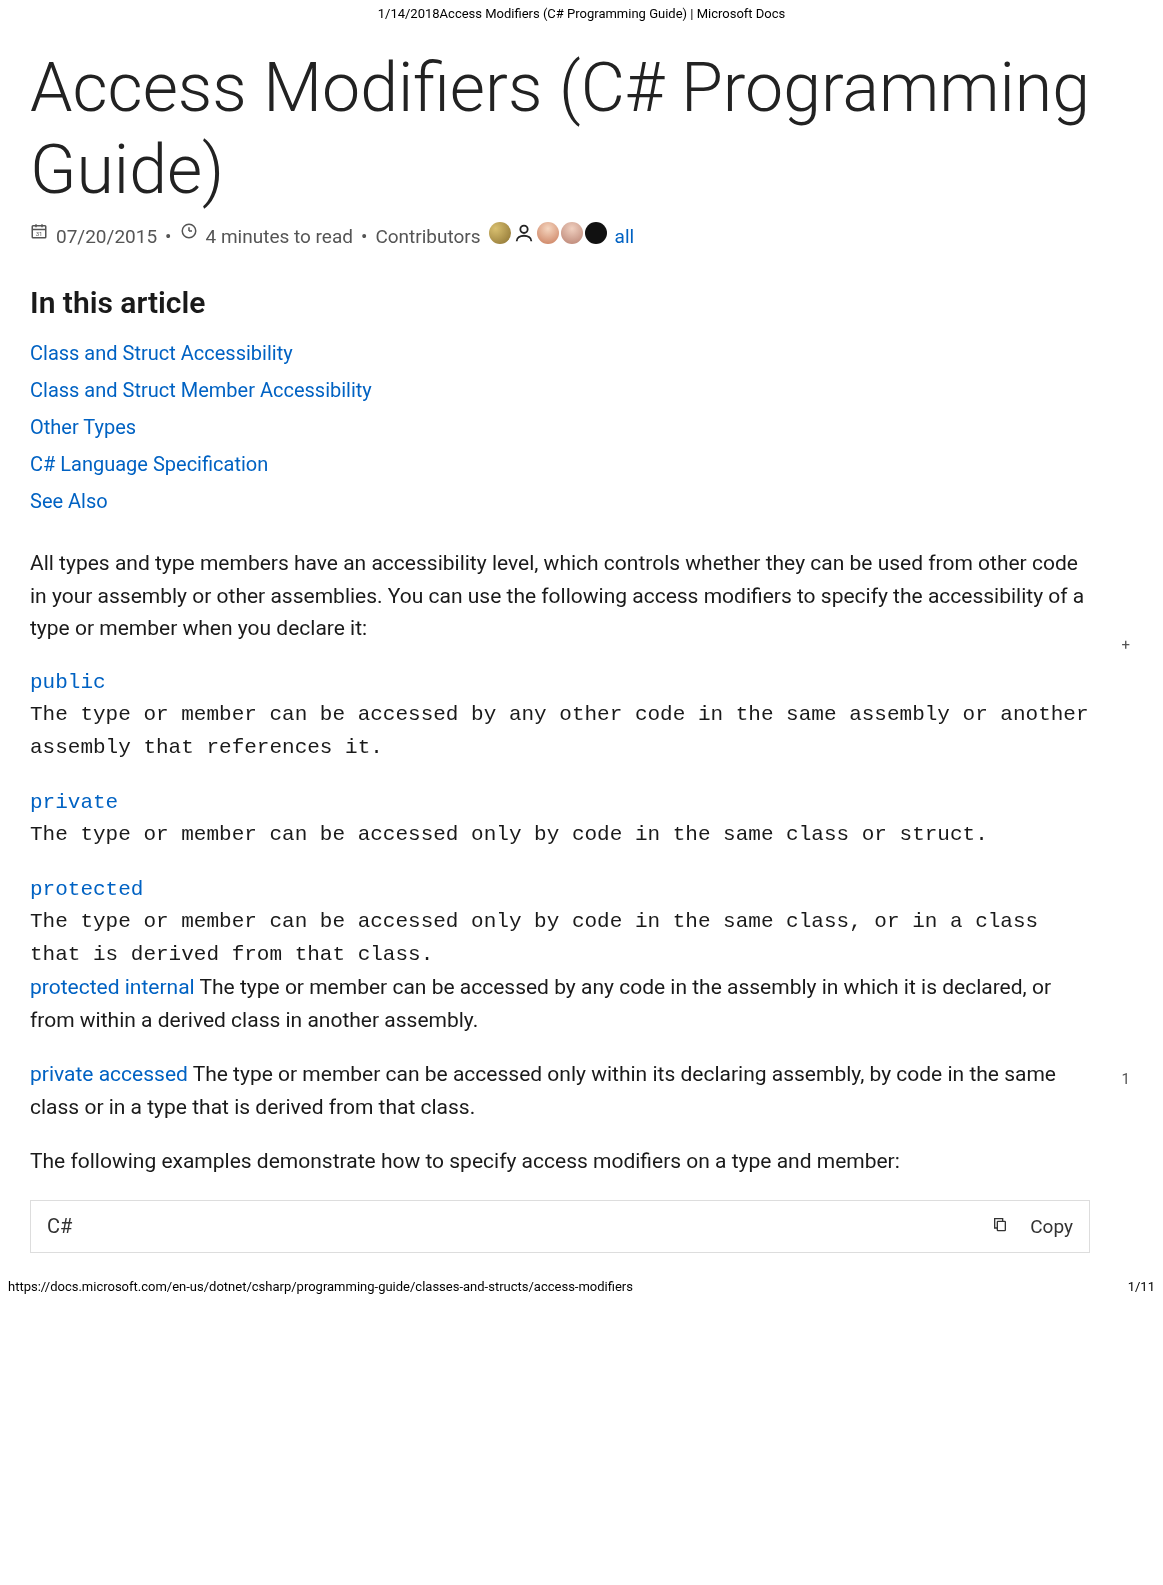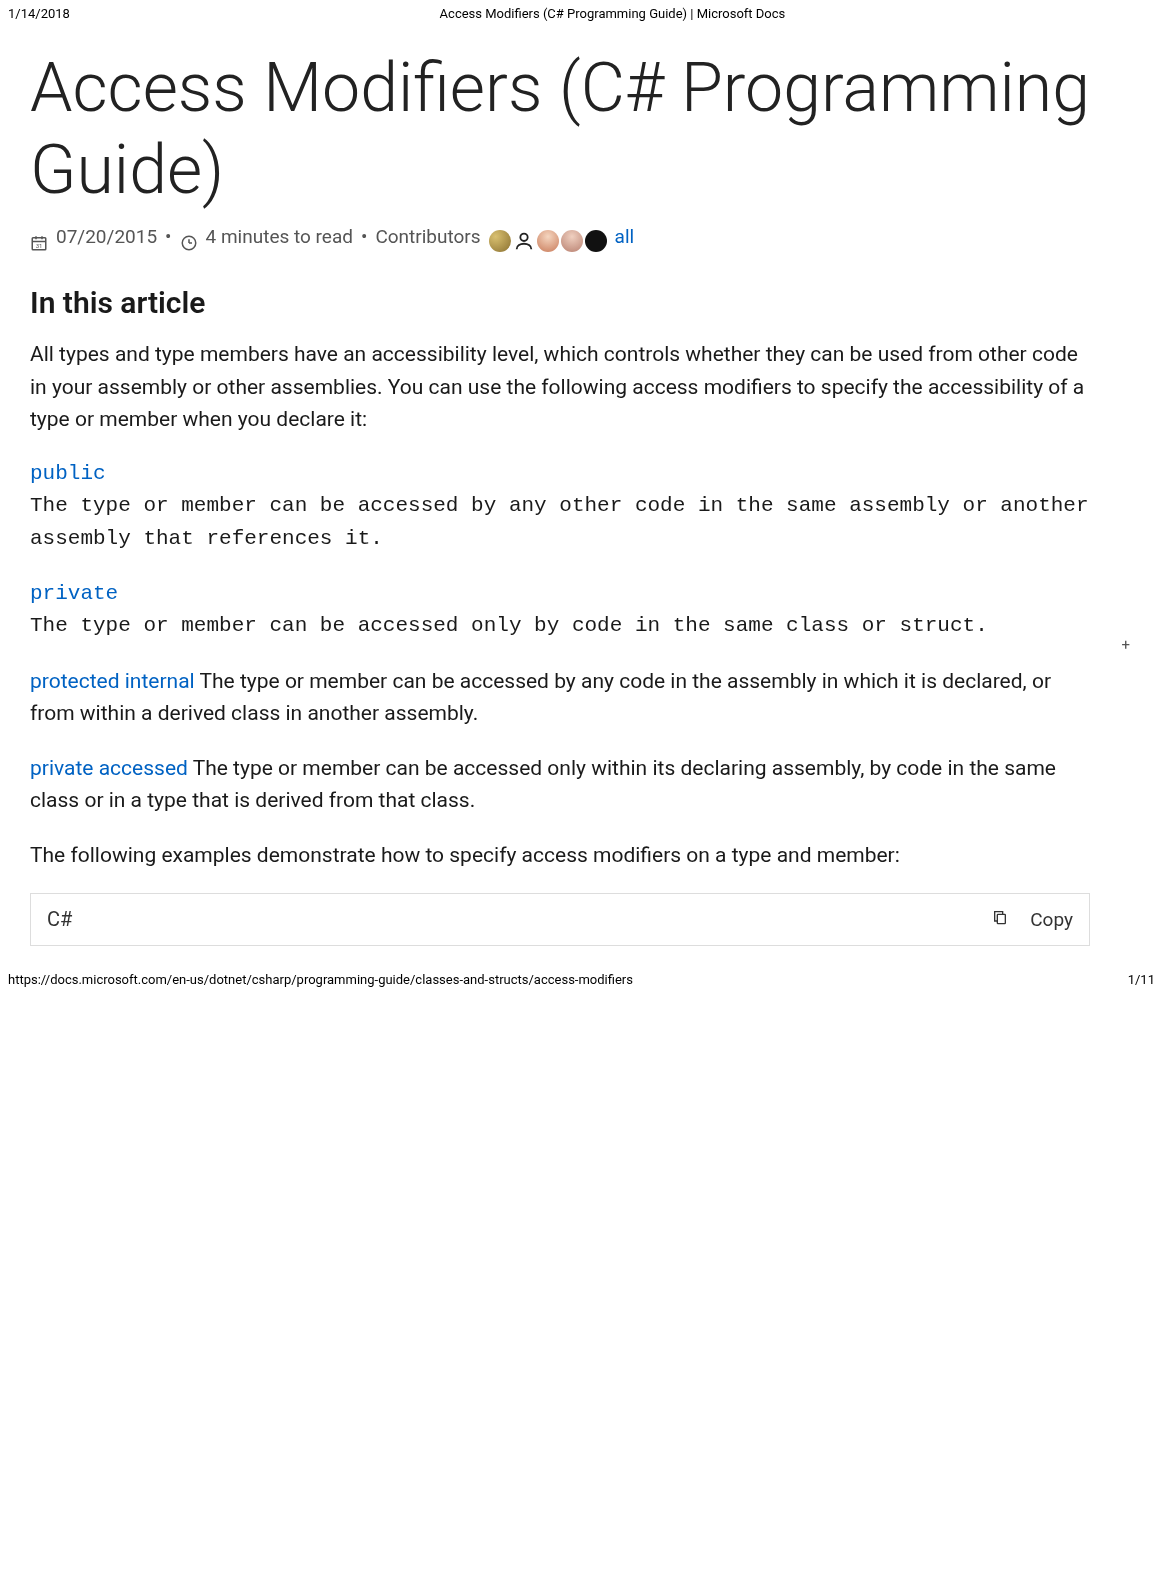--- a/index.html
+++ b/index.html
@@ -7,40 +7,40 @@
     font-family: "Segoe UI", -apple-system, BlinkMacSystemFont, Roboto, sans-serif;
     margin: 0;
     padding: 0;
     color: #1a1a1a;
     background: #fff;
     font-size: 21px;
     line-height: 1.55;
   }
   .print-header {
     display: flex;
-    justify-content: space-between;
+    justify-content: center;
     font-size: 13px;
     padding: 4px 8px 10px 8px;
     color: #000;
   }
   .content {
     padding: 0 30px;
     max-width: 1120px;
     position: relative;
   }
   h1 {
     font-weight: 300;
     font-size: 68px;
     margin: 14px 0 8px 0;
     line-height: 1.2;
     color: #222;
   }
   .meta-row {
     display: flex;
-    align-items: flex-end;
+    align-items: flex-start;
     gap: 8px;
     font-size: 19px;
     color: #555;
     margin-bottom: 28px;
     margin-top: 11px;
   }
   .meta-row .dot { color: #555; }
   .icon-cal, .icon-clock {
     display: inline-flex;
     width: 18px;
@@ -168,37 +168,48 @@
       </span>
       <span class="avatar avatar-3"></span>
       <span class="avatar avatar-4"></span>
       <span class="avatar avatar-5"></span>
     </span>
     <a href="#">all</a>
   </div>
 
   <div class="in-this-article">
     <h3>In this article</h3>
+    <ul>
+      <li><a href="#">Class and Struct Accessibility</a></li>
+      <li><a href="#">Class and Struct Member Accessibility</a></li>
+      <li><a href="#">Other Types</a></li>
+      <li><a href="#">C# Language Specification</a></li>
+      <li><a href="#">See Also</a></li>
+    </ul>
   </div>
 
   <p>All types and type members have an accessibility level, which controls whether they can be used from other code in your assembly or other assemblies. You can use the following access modifiers to specify the accessibility of a type or member when you declare it:</p>
 
   <span class="plus">+</span>
   <span class="one">1</span>
 
   <div class="def-block">
     <a href="#" class="def-label">public</a><br>
     <span class="def-text">The type or member can be accessed by any other code in the same assembly or another assembly that references it.</span>
   </div>
 
   <div class="def-block">
     <a href="#" class="def-label">private</a><br>
     <span class="def-text">The type or member can be accessed only by code in the same class or struct.</span>
   </div>
 
+  <div class="def-block tight">
+    <a href="#" class="def-label">protected</a><br>
+    <span class="def-text">The type or member can be accessed only by code in the same class, or in a class that is derived from that class.</span>
+  </div>
 
 
   <p>
     <a href="#" class="def-label">protected internal</a><span class="def-text"> The type or member can be accessed by any code in the assembly in which it is declared, or from within a derived class in another assembly.</span>
   </p>
 
   <p>
     <a href="#" class="def-label">private accessed</a><span class="def-text"> The type or member can be accessed only within its declaring assembly, by code in the same class or in a type that is derived from that class.</span>
   </p>
 

